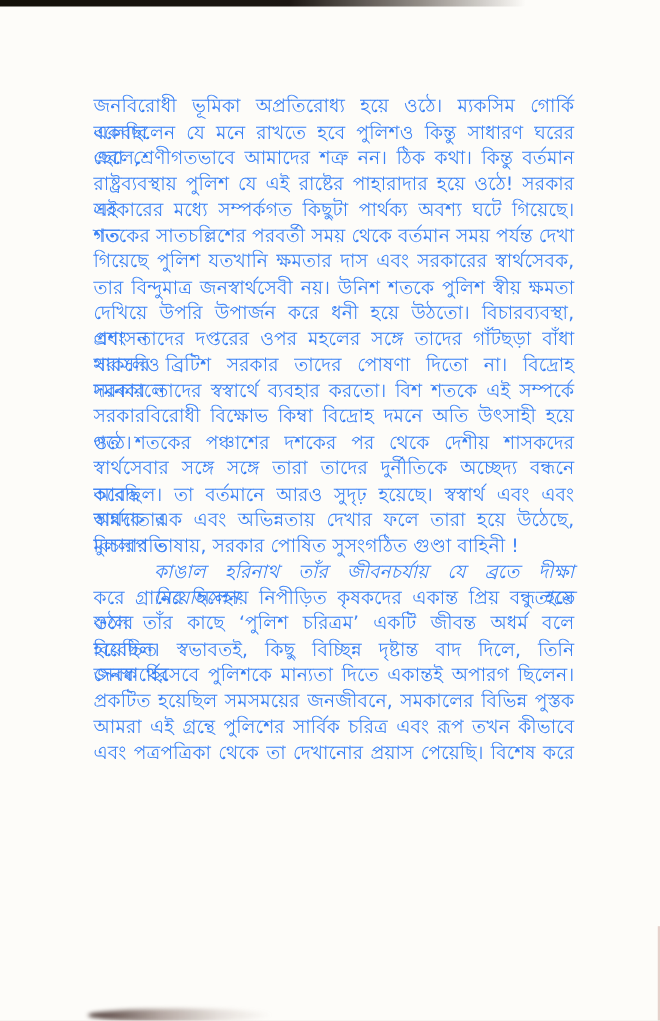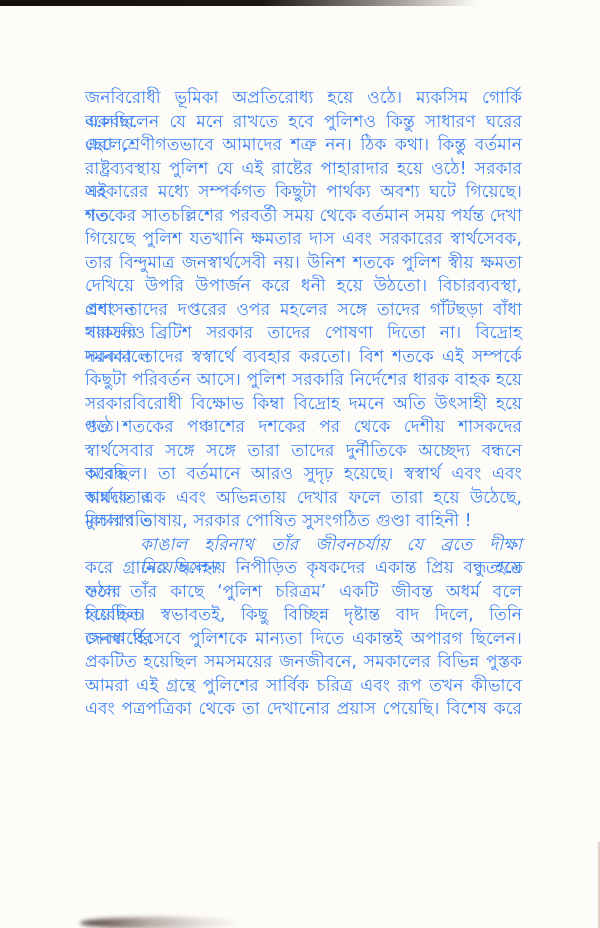--- a/index.html
+++ b/index.html
@@ -86,21 +86,20 @@
         <div class="text-line">এরা শ্রেণীগতভাবে আমাদের শত্রু নন। ঠিক কথা। কিন্তু বর্তমান</div>
         <div class="text-line">রাষ্ট্রব্যবস্থায় পুলিশ যে এই রাষ্টের পাহারাদার হয়ে ওঠে! সরকার এই</div>
         <div class="text-line">সরকারের মধ্যে সম্পর্কগত কিছুটা পার্থক্য অবশ্য ঘটে গিয়েছে। গত</div>
         <div class="text-line">শতকের সাতচল্লিশের পরবর্তী সময় থেকে বর্তমান সময় পর্যন্ত দেখা</div>
         <div class="text-line">গিয়েছে পুলিশ যতখানি ক্ষমতার দাস এবং সরকারের স্বার্থসেবক,</div>
         <div class="text-line">তার বিন্দুমাত্র জনস্বার্থসেবী নয়। উনিশ শতকে পুলিশ স্বীয় ক্ষমতা</div>
         <div class="text-line">দেখিয়ে উপরি উপার্জন করে ধনী হয়ে উঠতো। বিচারব্যবস্থা, প্রশাসন</div>
         <div class="text-line">এবং তাদের দপ্তরের ওপর মহলের সঙ্গে তাদের গাঁটছড়া বাঁধা থাকলেও</div>
         <div class="text-line">সরাসরি ব্রিটিশ সরকার তাদের পোষণা দিতো না। বিদ্রোহ দমনকালে</div>
         <div class="text-line">সরকার তাদের স্বস্বার্থে ব্যবহার করতো। বিশ শতকে এই সম্পর্কে</div>
-        <div class="text-line">কিছুটা পরিবর্তন আসে। পুলিশ সরকারি নির্দেশের ধারক বাহক হয়ে</div>
         <div class="text-line">সরকারবিরোধী বিক্ষোভ কিম্বা বিদ্রোহ দমনে অতি উৎসাহী হয়ে ওঠে।</div>
         <div class="text-line">গত শতকের পঞ্চাশের দশকের পর থেকে দেশীয় শাসকদের</div>
         <div class="text-line">স্বার্থসেবার সঙ্গে সঙ্গে তারা তাদের দুর্নীতিকে অচ্ছেদ্য বন্ধনে আবদ্ধ</div>
         <div class="text-line">করেছিল। তা বর্তমানে আরও সুদৃঢ় হয়েছে। স্বস্বার্থ এবং এবং অন্নদাতার</div>
         <div class="text-line">স্বার্থকে এক এবং অভিন্নতায় দেখার ফলে তারা হয়ে উঠেছে, বিচারপতি</div>
         <div class="text-line flush">মুললার ভাষায়, সরকার পোষিত সুসংগঠিত গুণ্ডা বাহিনী !</div>
       </div>
       <div>
         <div class="text-line indent">কাঙাল হরিনাথ তাঁর জীবনচর্যায় যে ব্রতে দীক্ষা নিয়েছিলেন তাতে</div>
         <div class="text-line">করে গ্রামের অসহায় নিপীড়িত কৃষকদের একান্ত প্রিয় বন্ধু হয়ে ওঠার</div>

